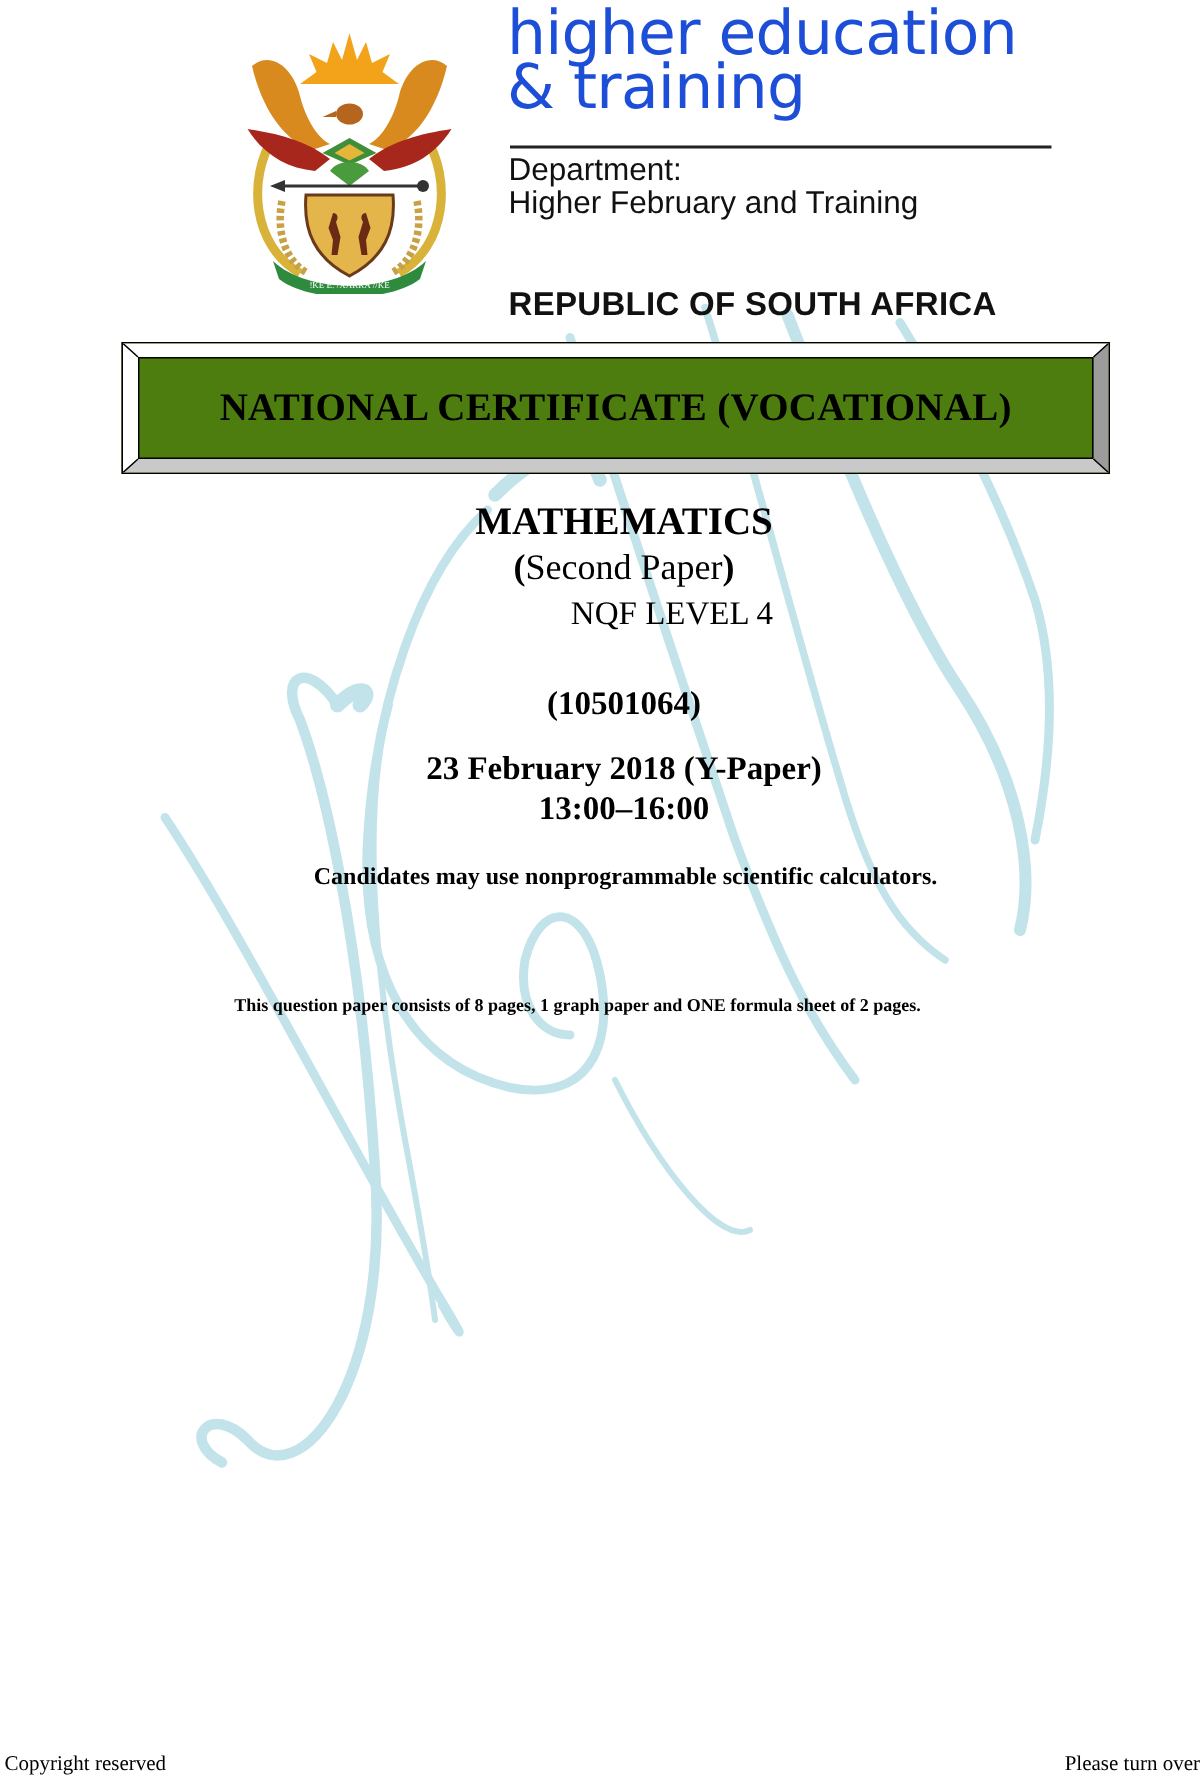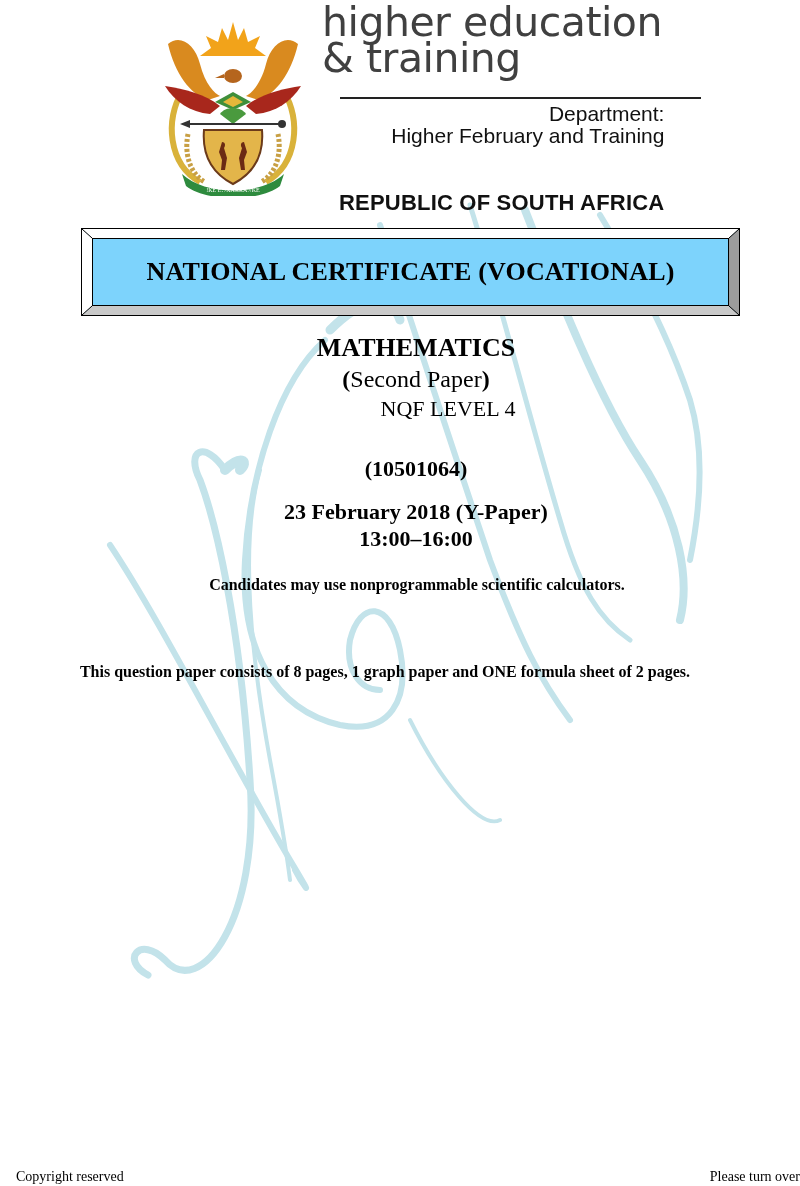--- a/index.html
+++ b/index.html
@@ -4,28 +4,28 @@
   <style>
     html, body { margin:0; padding:0; }
     body { width:800px; height:1186px; background:#ffffff; position:relative; overflow:hidden;
            font-family:"Liberation Serif", serif; color:#000; }
     .abs { position:absolute; }
     .watermark { position:absolute; left:0; top:0; width:800px; height:1186px; z-index:0; }
     .layer { position:relative; z-index:1; }
 
     
     .crest { left:160px; top:14px; width:146px; height:182px; }
-    .brand1 { left:322px; top:4px; font-family:"DejaVu Sans", sans-serif; font-size:41px; line-height:36px; letter-spacing:-0.5px; color:#404040; }
+    .brand1 { left:338px; top:4px; font-family:"DejaVu Sans", sans-serif; font-size:41px; line-height:36px; letter-spacing:-0.5px; color:#1d4ed8; }
     .brand1 div { white-space:nowrap; }
     .rule { left:340px; top:97px; width:361px; height:2px; background:#222; }
-    .dept { left:339px; top:103px; font-family:"Liberation Sans", sans-serif; font-size:21px; line-height:22px; color:#111; white-space:nowrap;text-align:right; }
+    .dept { left:339px; top:103px; font-family:"Liberation Sans", sans-serif; font-size:21px; line-height:22px; color:#111; white-space:nowrap; }
     .dept .bold { font-weight:bold; font-size:22px; letter-spacing:0.2px;margin-top:45px; }
 
     
-    .box { left:81px; top:228px; width:659px; height:88px; box-sizing:border-box; border:1px solid #000; background:#7dd3fc; }
+    .box { left:81px; top:228px; width:659px; height:88px; box-sizing:border-box; border:1px solid #000; background:#4d7c0f; }
     .bevel-top { position:absolute; left:0; top:0; right:0; height:0;
                  border-top:9px solid #fff; border-left:10px solid transparent; border-right:10px solid transparent; }
     .bevel-bottom { position:absolute; left:0; bottom:0; right:0; height:0;
                  border-bottom:9px solid #c9c9c9; border-left:10px solid transparent; border-right:10px solid transparent; }
     .bevel-left { position:absolute; left:0; top:0; bottom:0; width:0;
                  border-left:10px solid #fff; border-top:9px solid transparent; border-bottom:9px solid transparent; }
     .bevel-right { position:absolute; right:0; top:0; bottom:0; width:0;
                  border-right:10px solid #9c9c9c; border-top:9px solid transparent; border-bottom:9px solid transparent; }
     .box-inner { position:absolute; left:10px; top:9px; right:10px; bottom:9px; border:1px solid #000;
                  display:flex; align-items:center; justify-content:center; }
@@ -35,23 +35,23 @@
     
     .center { left:0; width:800px; text-align:center; white-space:nowrap;margin-left:16px; }
     .subject { top:333px; font-size:26px; font-weight:bold; }
     .paper { top:366px; font-size:24px; }
     .paper b { font-weight:bold; }
     .level { top:396px; font-size:22px; font-weight:normal;padding-left:32px; }
     .code { top:456px; font-size:22px;font-weight:bold; }
     .date { top:499px; font-size:22px; font-weight:bold; }
     .time { top:526px; font-size:22px; font-weight:bold;text-align:center; }
     .note { left:0; width:770px; top:576px; font-size:16px; font-weight:bold; text-align:center; white-space:nowrap;padding-left:32px; }
-    .pages { left:0; width:770px; top:663px; font-size:16px; font-weight:bold; text-align:center; white-space:nowrap; }
+    .pages { left:0; width:770px; top:663px; font-size:12px; font-weight:bold; text-align:center; white-space:nowrap; }
 
-    .footer-left { left:16px; top:1169px; font-size:14px; }
+    .footer-left { left:3px; top:1169px; font-size:14px; }
     .footer-right { right:0; top:1169px; font-size:14px; }
   </style>
 </head>
 <body>
 
 <svg class="watermark" viewBox="0 0 800 1186">
   <g fill="none" stroke="#c3e3ea" stroke-linecap="round">
 
     <path d="M148,975 C120,960 140,935 165,960 C200,1000 260,920 250,780 C240,620 215,520 200,480 C185,450 205,440 225,470" stroke-width="7"></path>
     <path d="M110,545 C160,620 220,740 290,860 C320,910 300,880 295,870" stroke-width="6"></path>

